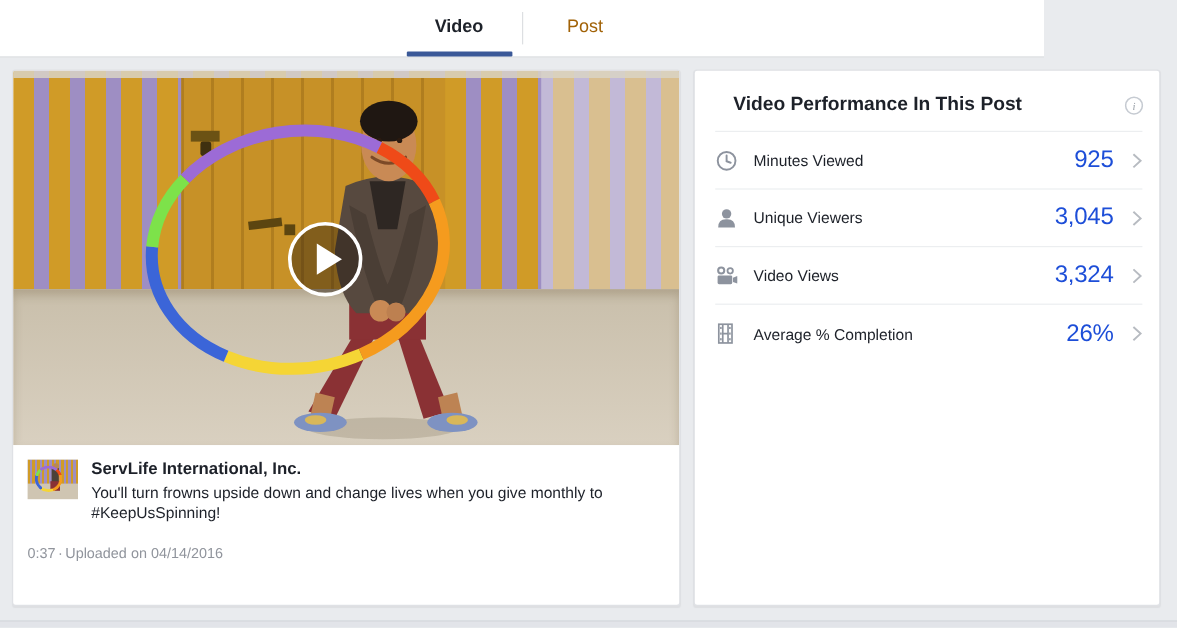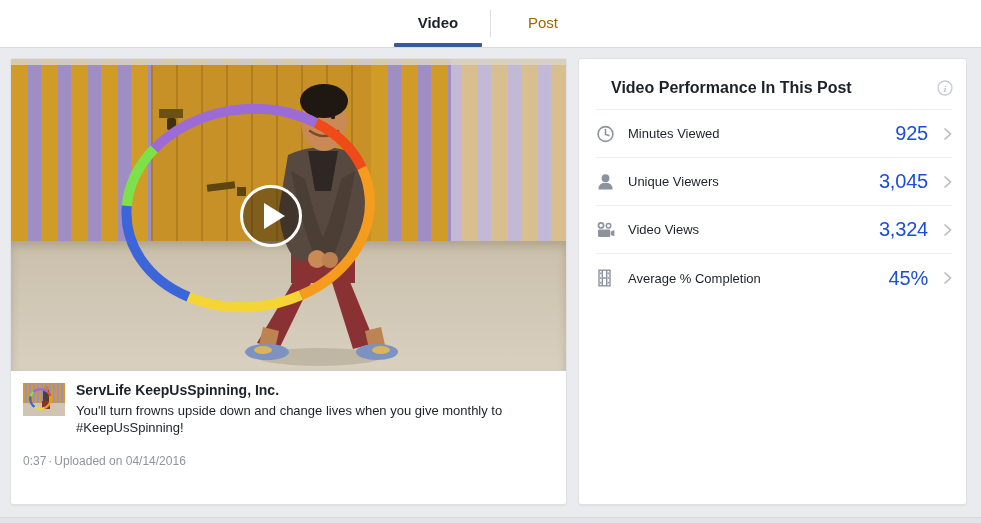--- a/index.html
+++ b/index.html
@@ -4,21 +4,21 @@
 <style>
   * { margin:0; padding:0; box-sizing:border-box; }
   html,body { width:981px; height:523px; }
   body {
     font-family:"Liberation Sans","DejaVu Sans",sans-serif;
     background:#e9ebee; color:#1d2129; overflow:hidden; position:relative;
   }
 
   
   .tabbar {
-    position:absolute; top:0; left:0; width:981px; height:48px;
+    position:absolute; top:0; left:0; width:870px; height:48px;
     background:#fff; border-bottom:1px solid #d6d9dd;
     display:flex; justify-content:center; align-items:stretch;
   }
   .tab {
     width:104px; text-align:center; line-height:46px; font-size:15px;
     position:relative; cursor:pointer;
   }
   .tab.active { font-weight:bold; color:#1d2129; }
   .tab.inactive { color:#a16207; }
   .tab.active .tab-underline {
@@ -212,21 +212,21 @@
   </div>
 
   <div class="video-info">
     <div class="mini-thumb">
       <div class="mini-wall"></div>
       <div class="mini-boy"></div>
       <div class="mini-pants"></div>
       <div class="mini-head"></div>
       <div class="mini-hoop"></div>
     </div>
-    <div class="page-name">ServLife KeepUsSpinning, Inc.</div>
+    <div class="page-name">ServLife International, Inc.</div>
     <div class="video-description">You'll turn frowns upside down and change lives when you give monthly to #KeepUsSpinning!</div>
     <div class="video-meta">
       <span>0:37</span>
       <span>·</span>
       <span>Uploaded on 04/14/2016</span>
     </div>
   </div>
 </div>
 
 <div class="card right">
@@ -291,21 +291,21 @@
         <g fill="#8d939e">
           <rect x="3.6" y="3.4" width="1.3" height="1.8"></rect>
           <rect x="3.6" y="8.1" width="1.3" height="1.8"></rect>
           <rect x="3.6" y="12.8" width="1.3" height="1.8"></rect>
           <rect x="11.1" y="3.4" width="1.3" height="1.8"></rect>
           <rect x="11.1" y="8.1" width="1.3" height="1.8"></rect>
           <rect x="11.1" y="12.8" width="1.3" height="1.8"></rect>
         </g>
       </svg>
       <span class="metric-label">Average % Completion</span>
-      <span class="metric-value">45%</span>
+      <span class="metric-value">26%</span>
       <svg class="metric-chevron" viewBox="0 0 9 14">
         <polyline points="1.5,1.5 7.5,7 1.5,12.5" fill="none" stroke="#b7bbc1" stroke-width="1.6"></polyline>
       </svg>
     </div>
 
   </div>
 </div>
 
 <div class="page-footer"></div>
 

